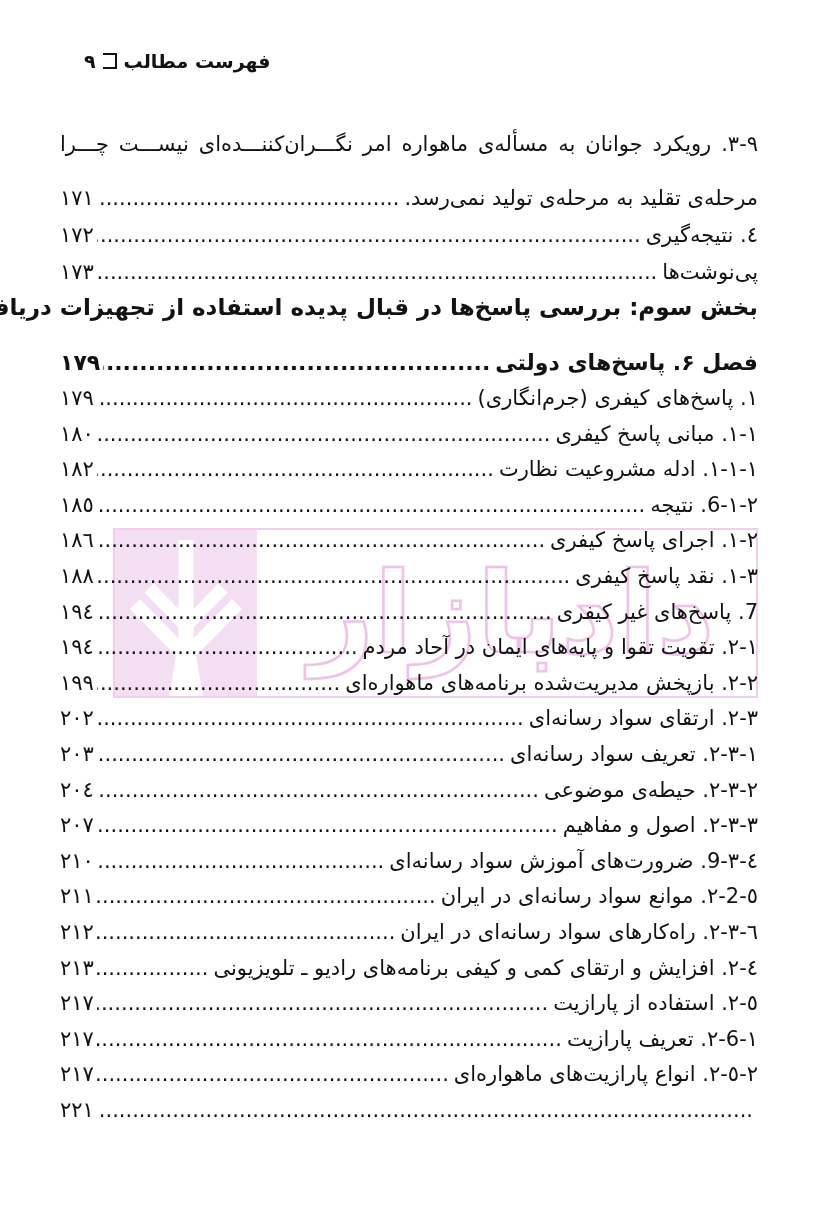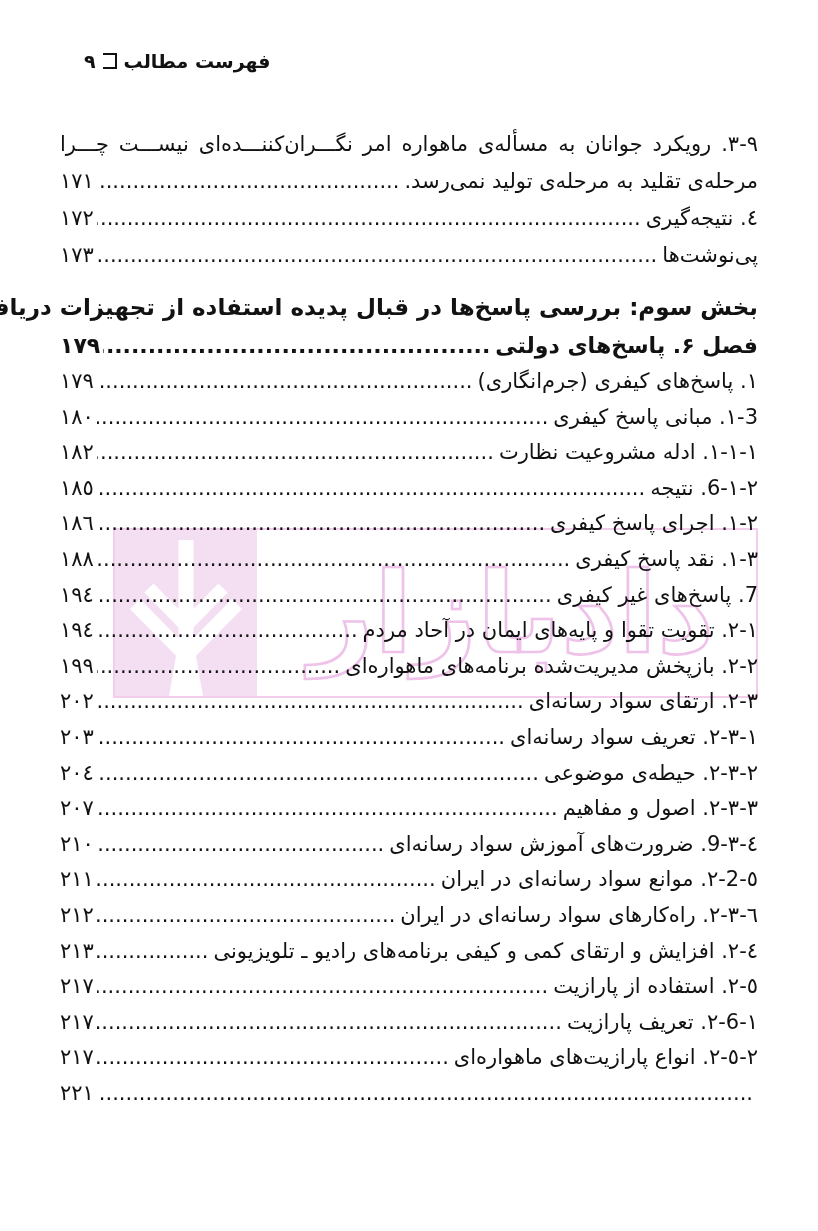--- a/index.html
+++ b/index.html
@@ -45,21 +45,21 @@
     height:37px;line-height:36px;font-size:21px;white-space:nowrap;
   }
   .row .t{white-space:nowrap;}
   .row .leader{
     flex:1;overflow:hidden;white-space:nowrap;
     margin:0 5px 0 3px;min-width:10px;
   }
   .row .leader::after{
     content:"......................................................................................................................................................................";
   }
-  .row .pg{white-space:nowrap;}
+  .row .pg{white-space:nowrap;margin-top:17px;}
   .line1just{
     display:block;height:37px;line-height:36px;font-size:21px;
     text-align:justify;text-align-last:justify;white-space:normal;
     overflow:hidden;
   }
   .gap{height:14px;}
   .row.part{height:40px;line-height:39px;font-size:23px;font-weight:bold;}
   .row.chapter{height:36px;line-height:35px;font-size:22px;font-weight:bold;}
   .row.entry.main{height:35.6px;line-height:35px;}
 </style>
@@ -121,21 +121,21 @@
       <span class="t">فصل ۶. پاسخ‌های دولتی</span>
       <span class="leader"></span>
       <span class="pg">١٧٩</span>
     </div>
         <div class="row entry main">
       <span class="t">١. پاسخ‌های کیفری (جرم‌انگاری)</span>
       <span class="leader"></span>
       <span class="pg">١٧٩</span>
     </div>
         <div class="row entry main">
-      <span class="t">3-١. مبانی پاسخ کیفری</span>
+      <span class="t">١-١. مبانی پاسخ کیفری</span>
       <span class="leader"></span>
       <span class="pg">١٨٠</span>
     </div>
         <div class="row entry main">
       <span class="t">١-١-١. ادله مشروعیت نظارت</span>
       <span class="leader"></span>
       <span class="pg">١٨٢</span>
     </div>
         <div class="row entry main">
       <span class="t">٢-١-6. نتیجه</span>

